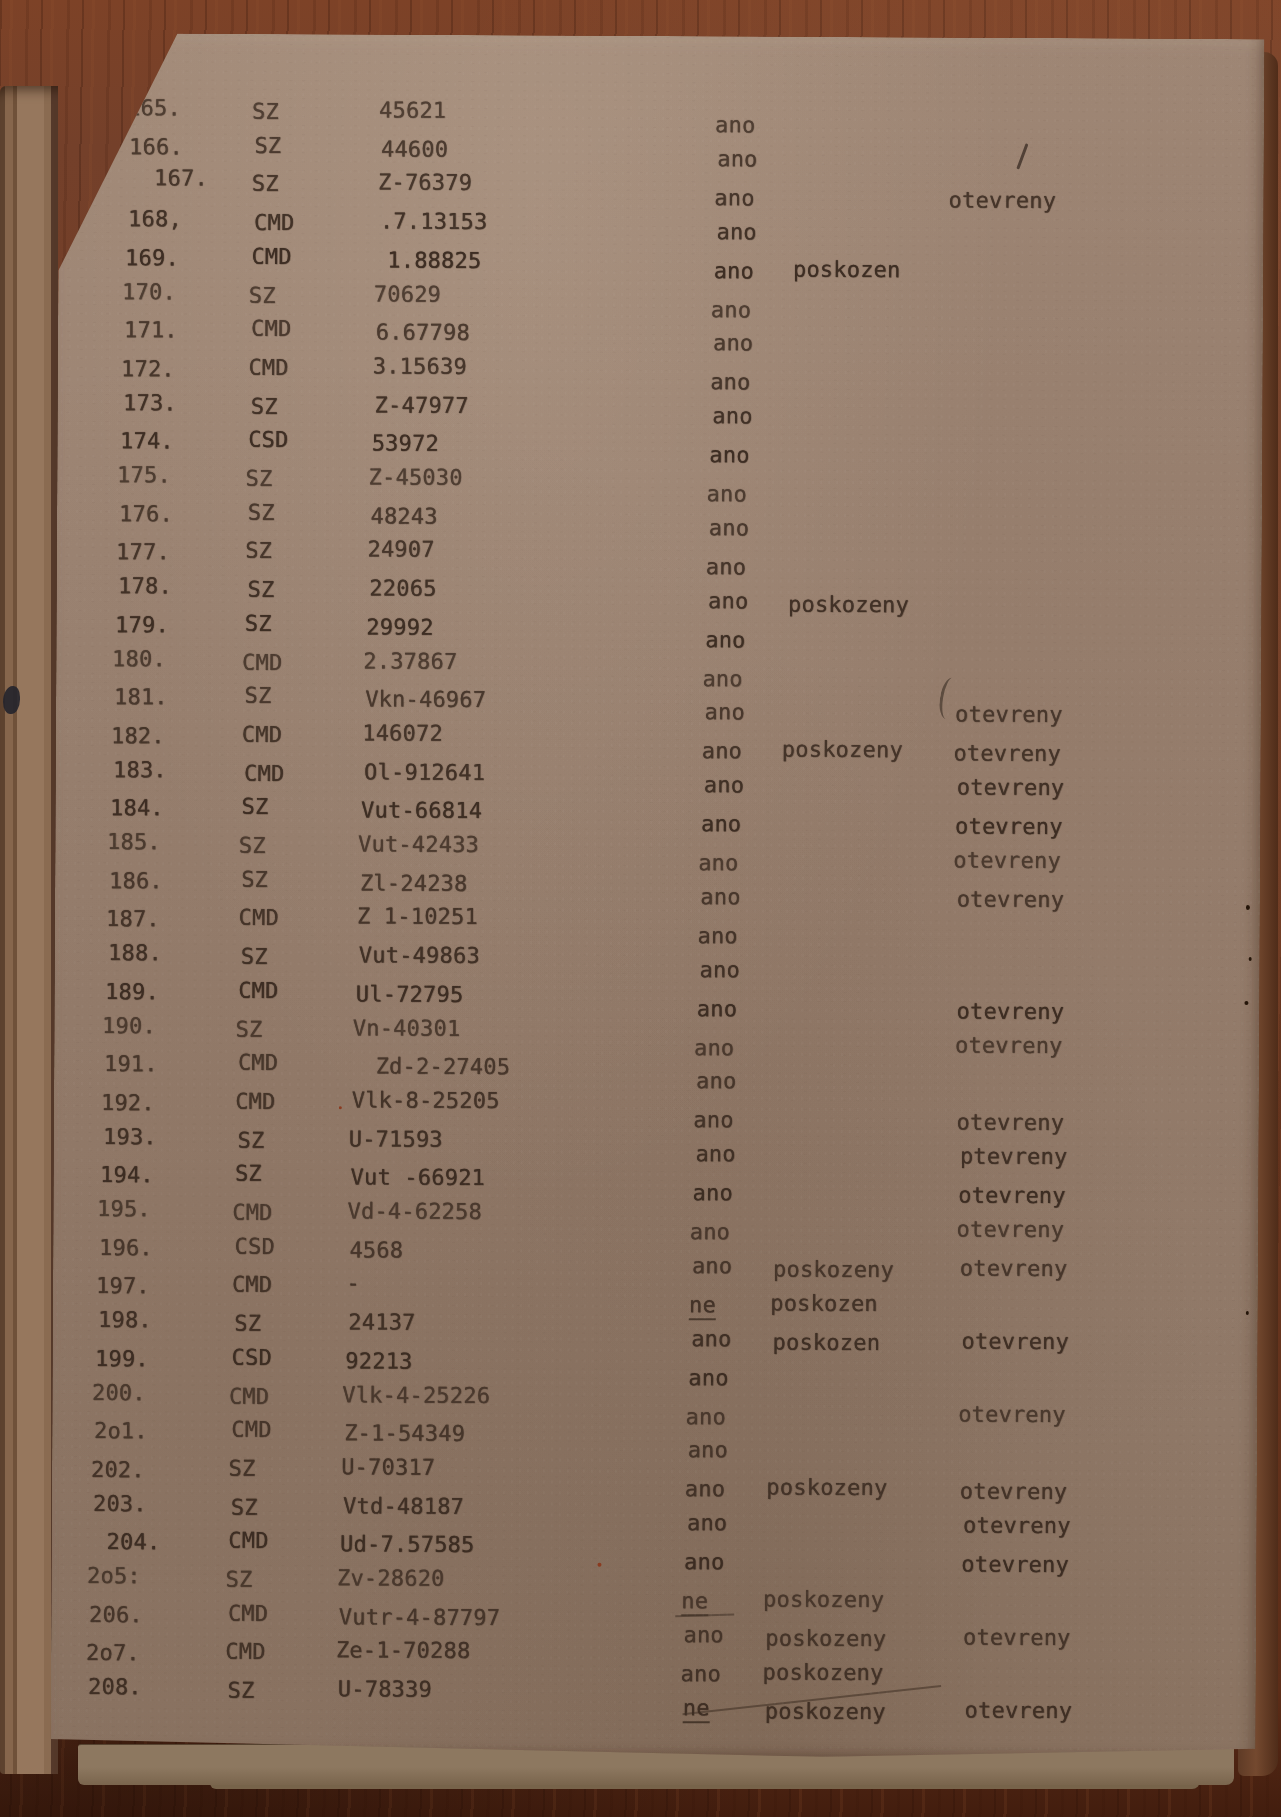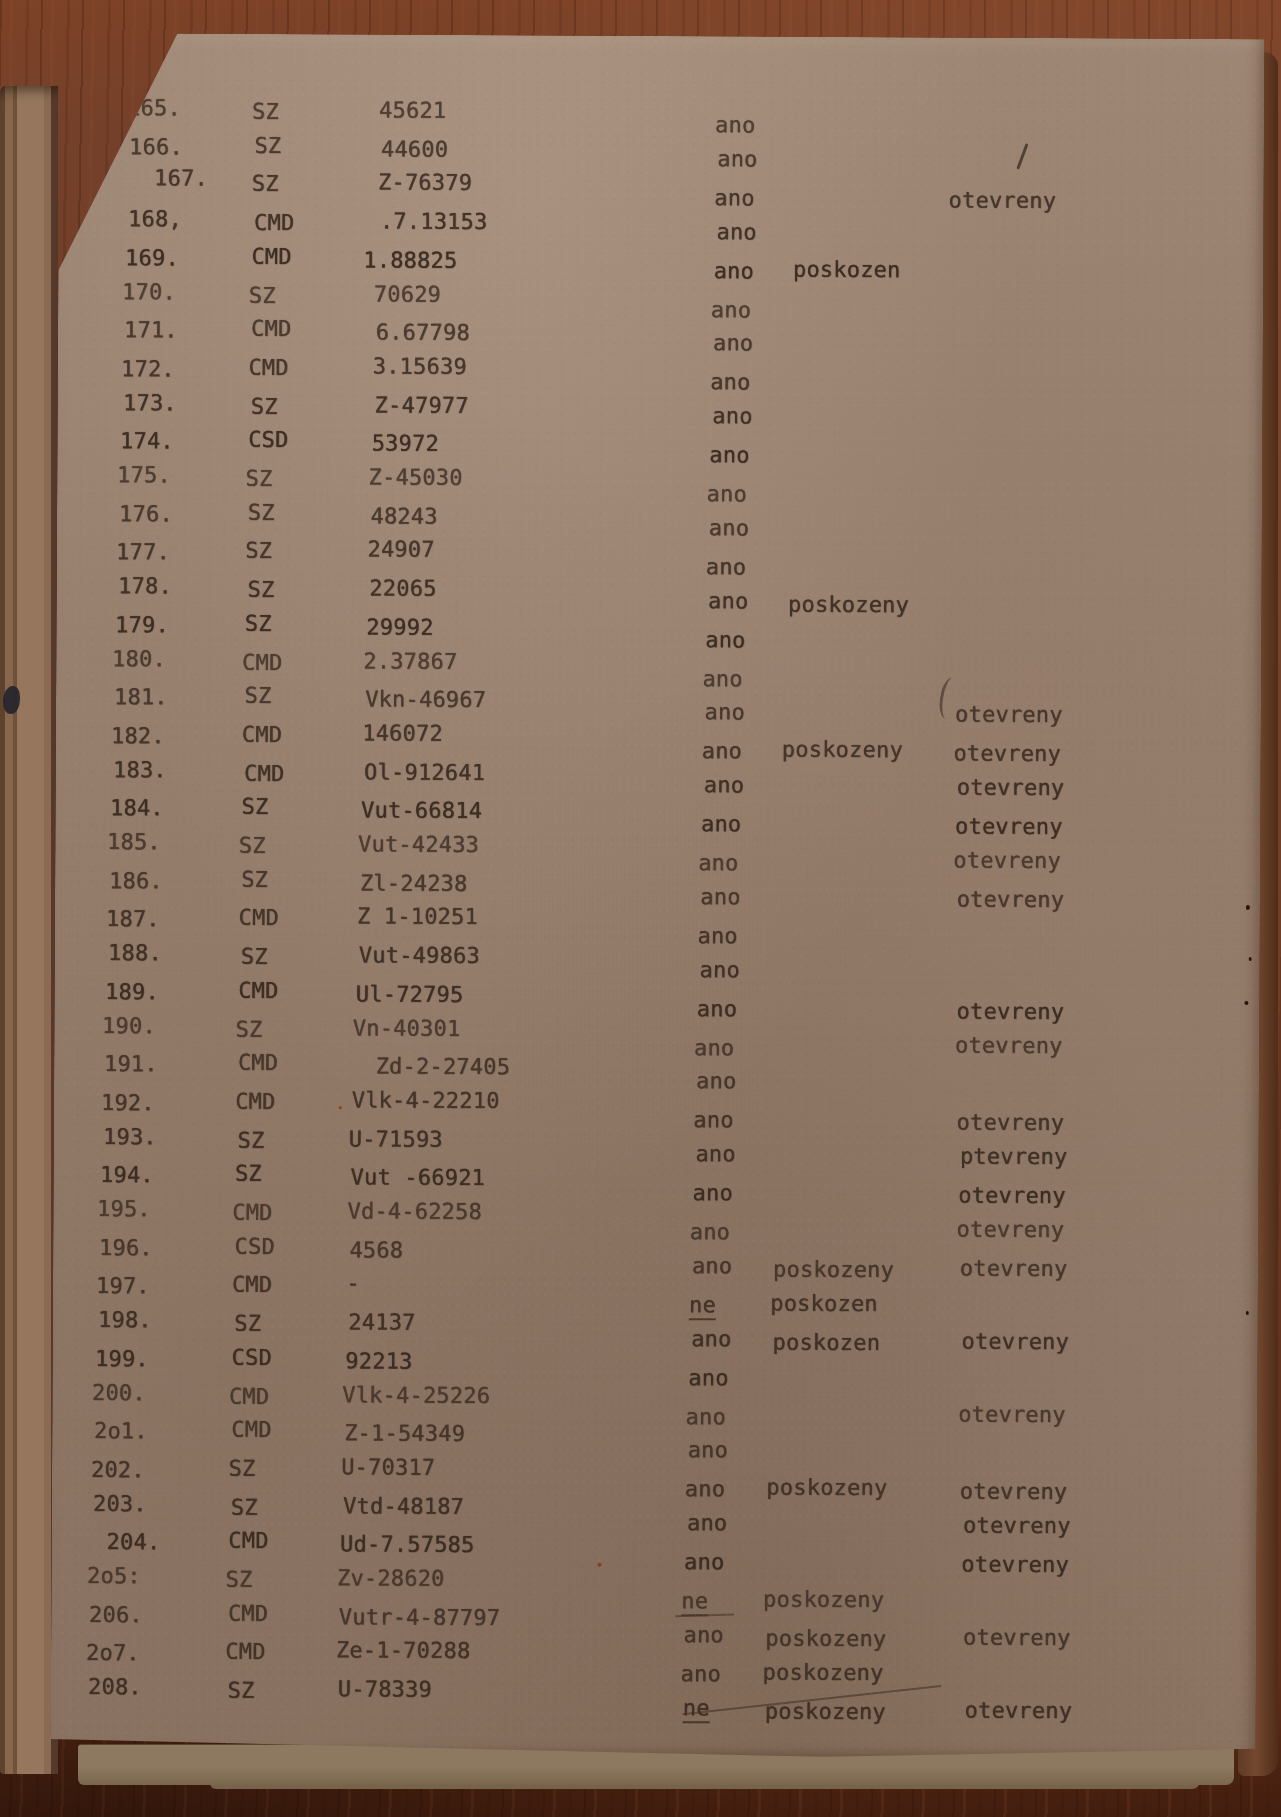--- a/index.html
+++ b/index.html
@@ -109,21 +109,21 @@
         </div>
         <div>
           <span class="cell" style="left: 69.6px; top: 174.1px; opacity: 0.9;">168,</span>
           <span class="cell" style="left: 195.6px; top: 177.1px; opacity: 0.9;">CMD</span>
           <span class="cell" style="left: 321.4px; top: 175.1px; opacity: 0.9;">.7.13153</span>
           <span class="cell" style="left: 658px; top: 183.7px; opacity: 0.9;">ano</span>
         </div>
         <div>
           <span class="cell" style="left: 66.8px; top: 212.8px; opacity: 0.94;">169.</span>
           <span class="cell" style="left: 193.1px; top: 210.8px; opacity: 0.94;">CMD</span>
-          <span class="cell" style="left: 305px; top: 213.8px; opacity: 0.94;">1.88825</span>
+          <span class="cell" style="left: 329px; top: 213.8px; opacity: 0.94;">1.88825</span>
           <span class="cell" style="left: 655.4px; top: 222.6px; opacity: 0.94;">ano</span>
           <span class="cell" style="left: 734.7px; top: 220.6px; opacity: 0.94;">poskozen</span>
         </div>
         <div>
           <span class="cell" style="left: 64px; top: 246.5px; opacity: 0.78;">170.</span>
           <span class="cell" style="left: 190.7px; top: 249.5px; opacity: 0.78;">SZ</span>
           <span class="cell" style="left: 315.7px; top: 247.5px; opacity: 0.78;">70629</span>
           <span class="cell" style="left: 652.8px; top: 261.5px; opacity: 0.78;">ano</span>
         </div>
         <div>
@@ -258,21 +258,21 @@
         </div>
         <div>
           <span class="cell" style="left: 49.9px; top: 1019.2px; opacity: 0.82;">191.</span>
           <span class="cell" style="left: 183.8px; top: 1017.2px; opacity: 0.82;">CMD</span>
           <span class="cell" style="left: 300.6px; top: 1020.2px; opacity: 0.82; margin-left: 21px;">Zd-2-27405</span>
           <span class="cell" style="left: 642.1px; top: 1033.4px; opacity: 0.82;">ano</span>
         </div>
         <div>
           <span class="cell" style="left: 47.1px; top: 1057.9px; opacity: 0.86;">192.</span>
           <span class="cell" style="left: 181.3px; top: 1055.9px; opacity: 0.86;">CMD</span>
-          <span class="cell" style="left: 297.8px; top: 1053.9px; opacity: 0.86;">Vlk-4-22210</span>
+          <span class="cell" style="left: 297.8px; top: 1053.9px; opacity: 0.86;">Vlk-8-25205</span>
           <span class="cell" style="left: 639.5px; top: 1072.3px; opacity: 0.86;">ano</span>
           <span class="cell" style="left: 902.8px; top: 1073.3px; opacity: 0.86;">otevreny</span>
         </div>
         <div>
           <span class="cell" style="left: 49.3px; top: 1091.6px; opacity: 0.9;">193.</span>
           <span class="cell" style="left: 183.8px; top: 1094.6px; opacity: 0.9;">SZ</span>
           <span class="cell" style="left: 283px; top: 1092.6px; opacity: 0.9; margin-left: 12px;">U-71593</span>
           <span class="cell" style="left: 641.8px; top: 1106.2px; opacity: 0.9;">ano</span>
           <span class="cell" style="left: 906.3px; top: 1107.2px; opacity: 0.9;">ptevreny</span>
         </div>

